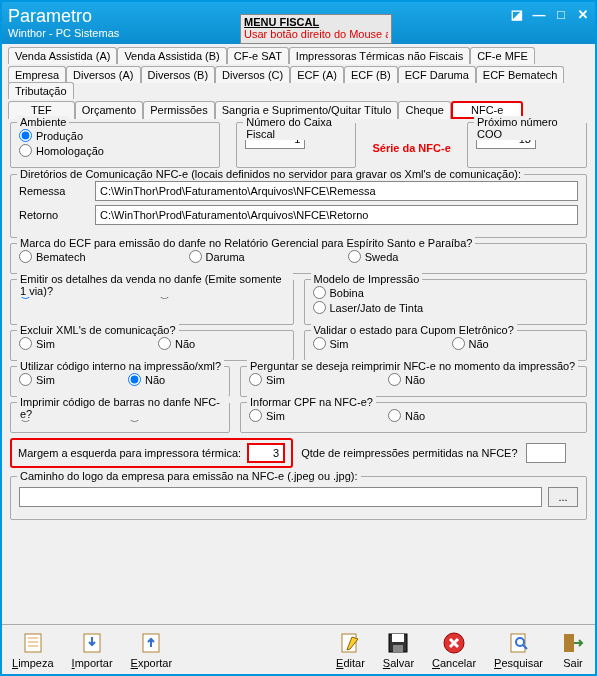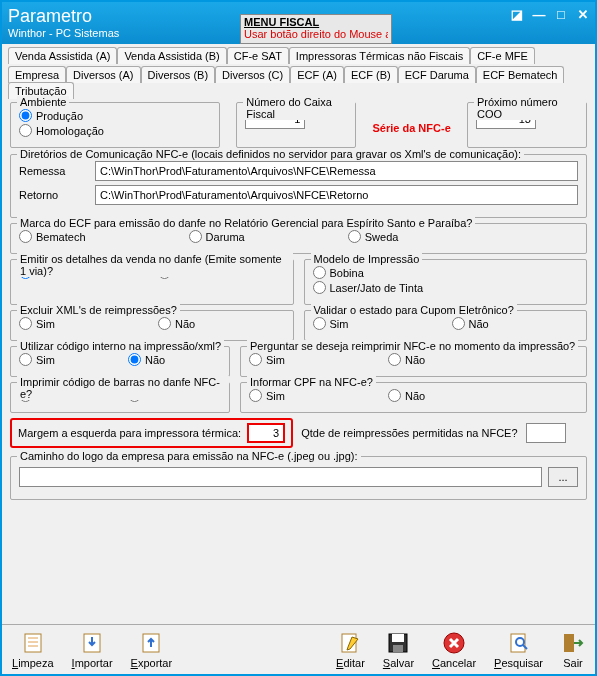--- a/index.html
+++ b/index.html
@@ -74,20 +74,28 @@
     <span class="tab">Empresa</span>
     <span class="tab">Diversos (A)</span>
     <span class="tab">Diversos (B)</span>
     <span class="tab">Diversos (C)</span>
     <span class="tab">ECF (A)</span>
     <span class="tab">ECF (B)</span>
     <span class="tab">ECF Daruma</span>
     <span class="tab">ECF Bematech</span>
     <span class="tab">Tributação</span>
   </div>
+  <div class="tabs">
+    <span class="tab" style="padding:2px 22px">TEF</span>
+    <span class="tab">Orçamento</span>
+    <span class="tab">Permissões</span>
+    <span class="tab">Sangria e Suprimento/Quitar Título</span>
+    <span class="tab">Cheque</span>
+    <span class="tab active nfce-highlight">NFC-e</span>
+  </div>
 
   <div class="content">
 
     <div class="top-row">
       <div class="panel" style="width:210px">
         <div class="panel-label">Ambiente</div>
         <label class="radio-opt">
             <input type="radio" checked="" style="">
             <span>Produção</span>
           </label>
@@ -155,21 +163,21 @@
           </label>
         <label class="radio-opt">
             <input type="radio" style="">
             <span>Laser/Jato de Tinta</span>
           </label>
       </div>
     </div>
 
     <div class="two-col two-col-wrap">
       <div class="panel">
-        <div class="panel-label">Excluir XML's de reimpressões?</div>
+        <div class="panel-label">Excluir XML's de comunicação?</div>
         <label class="radio-opt" style="margin-right:100px">
             <input type="radio" style="">
             <span>Sim</span>
           </label>
         <label class="radio-opt">
             <input type="radio" style="">
             <span>Não</span>
           </label>
       </div>
       <div class="panel">

